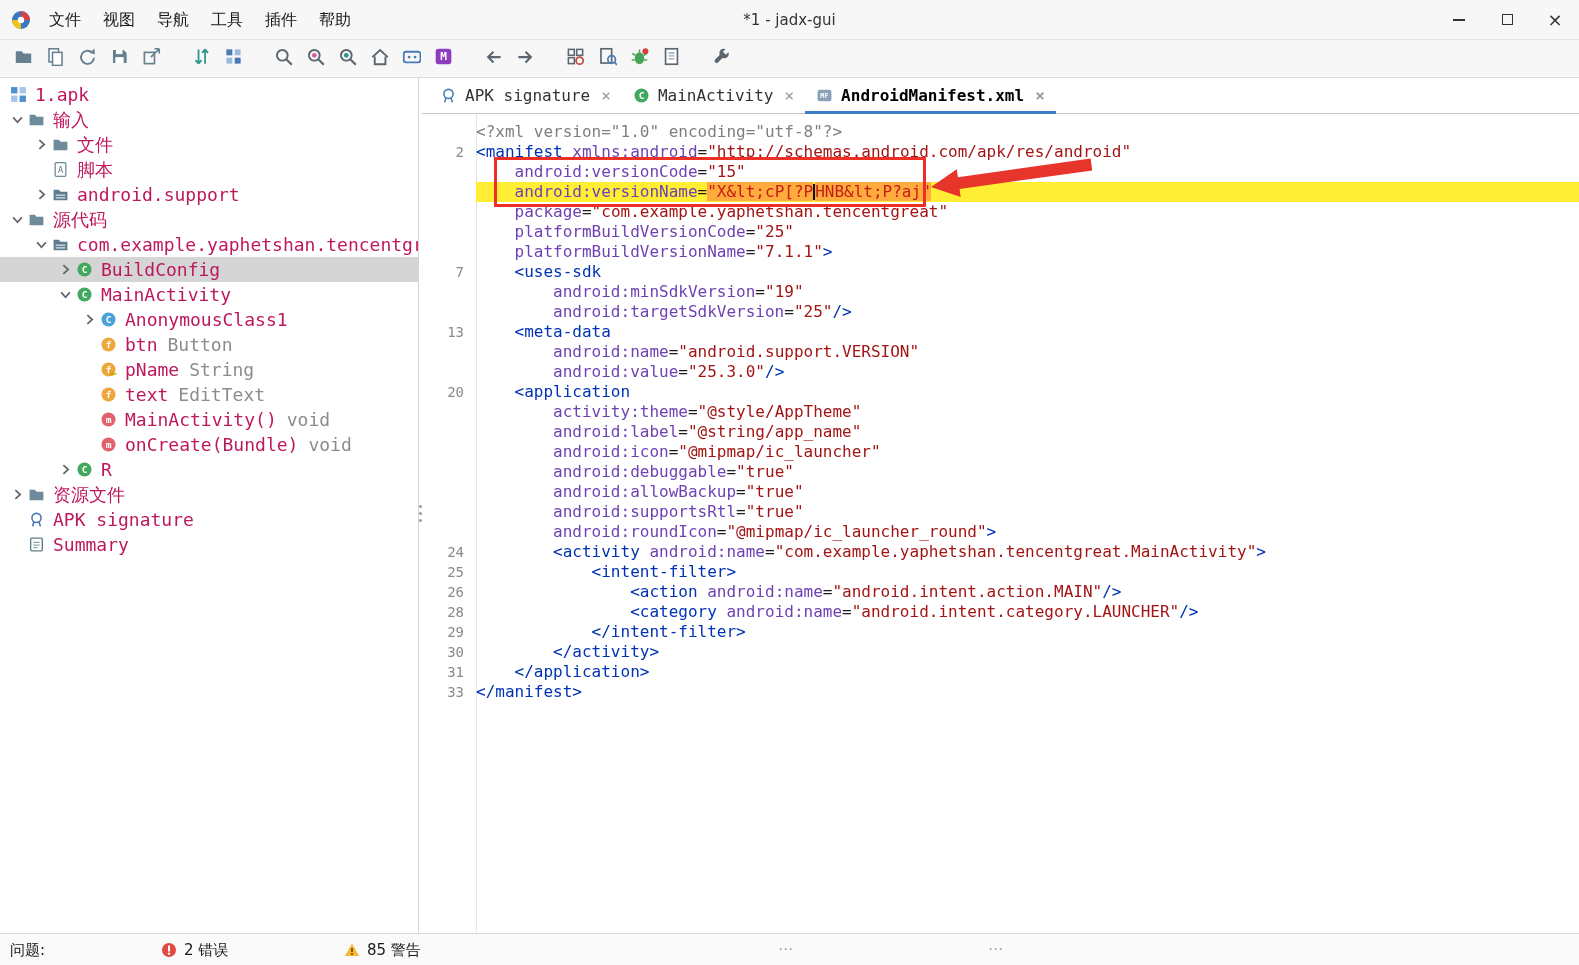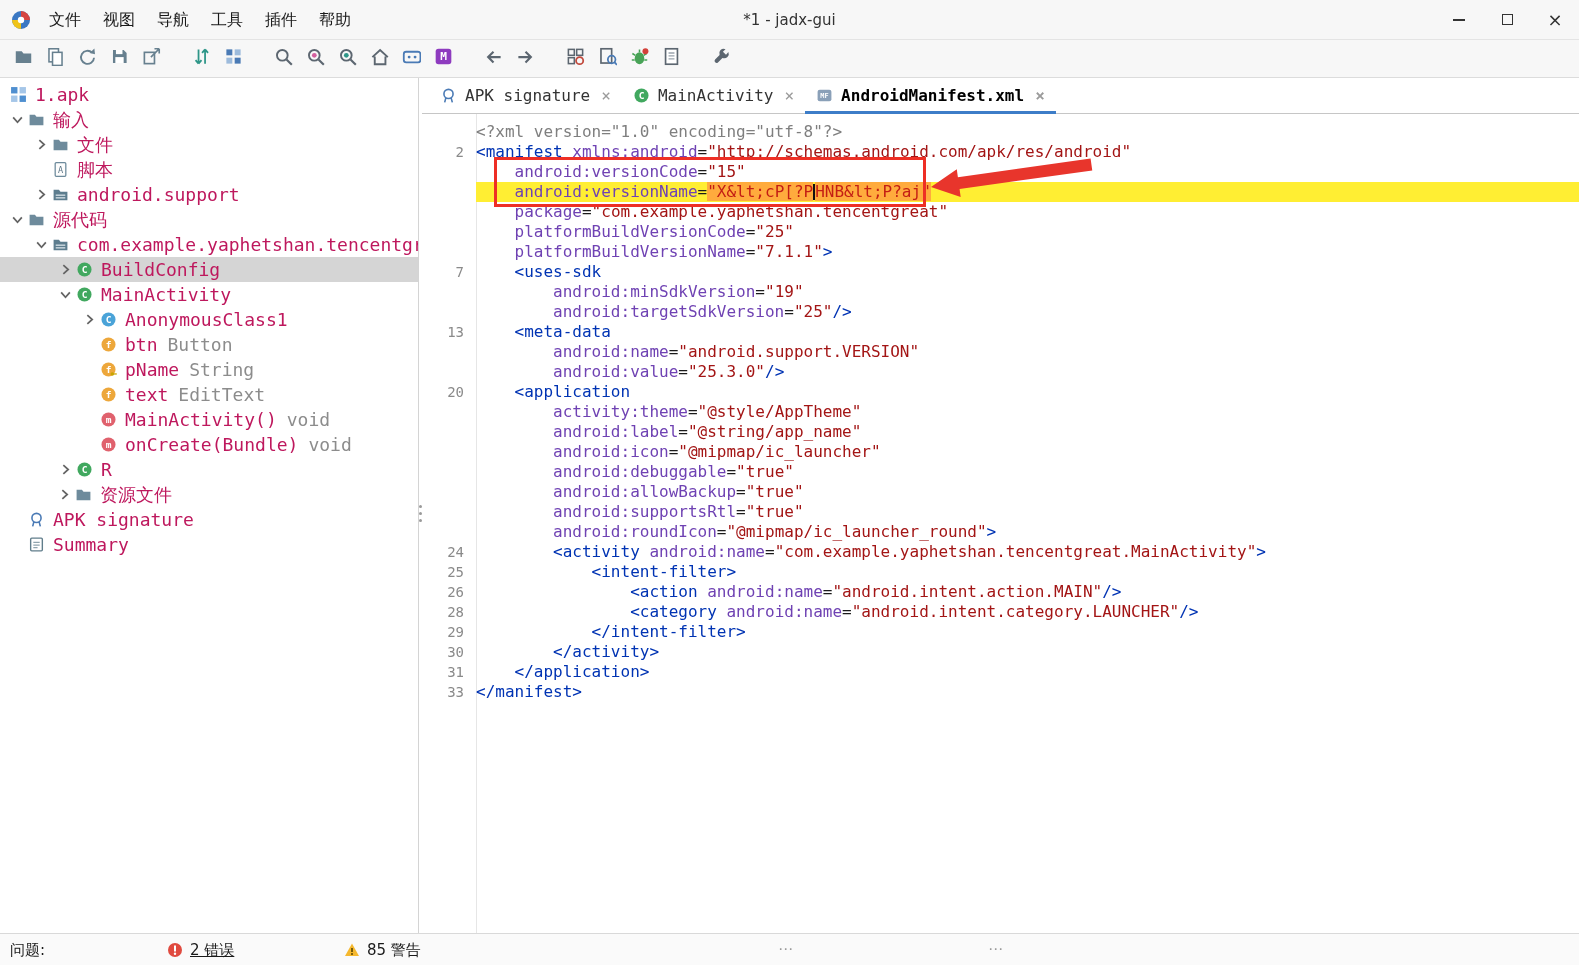--- a/index.html
+++ b/index.html
@@ -80,21 +80,21 @@
   .red-box { position:absolute; left:72px; top:43px; width:432px; height:50px;
              border:3px solid #ee2f25; pointer-events:none; }
   .arrow-svg { position:absolute; left:503px; top:42px; pointer-events:none; }
 
   
   .statusbar { height:32px; border-top:1px solid #d9d9d9; background:#fafafa;
                position:relative; font-size:15px;padding-left:40px; }
   .sb-item { position:absolute; top:0; height:32px; display:flex; align-items:center;
              gap:7px; }
   .sb-problems { left:10px; }
-  .sb-errors { left:167px;text-decoration:underline; }
+  .sb-errors { left:161px; }
   .sb-warnings { left:344px; }
   .sb-dots { position:absolute; top:6px; color:#9a9a9a; font-size:15px; letter-spacing:2px; }
   .sb-ic { display:flex; align-items:center; }
 </style>
 </head>
 <body>
 
 <div class="titlebar">
   <span class="logo">
       <svg width="22" height="22" viewBox="0 0 22 22">
@@ -458,21 +458,21 @@
             </svg>
           </span>
           <span class="ticon">
             <svg width="17" height="17" viewBox="0 0 16 16">
               <circle cx="8" cy="8" r="6.6" fill="#41a85f"></circle>
               <text x="8" y="11.2" font-size="9" font-weight="bold" font-family="monospace" fill="#fff" text-anchor="middle">C</text>
             </svg>
           </span>
           <span class="tlabel">R</span>
         </div>
-        <div class="tree-row" style="padding-left: 6px; margin-left: 47px;">
+        <div class="tree-row" style="padding-left: 6px;">
           <span class="chev">
             <svg width="13" height="13" viewBox="0 0 12 12">
               <path d="M4 2l4.5 4L4 10" fill="none" stroke="#646464" stroke-width="1.6"></path>
             </svg>
           </span>
           <span class="ticon">
             <svg width="17" height="17" viewBox="0 0 16 16">
               <path d="M1.5 3.5h5l1.5 2h6.5v8h-13z" fill="#6e8b9c"></path>
             </svg>
           </span>

